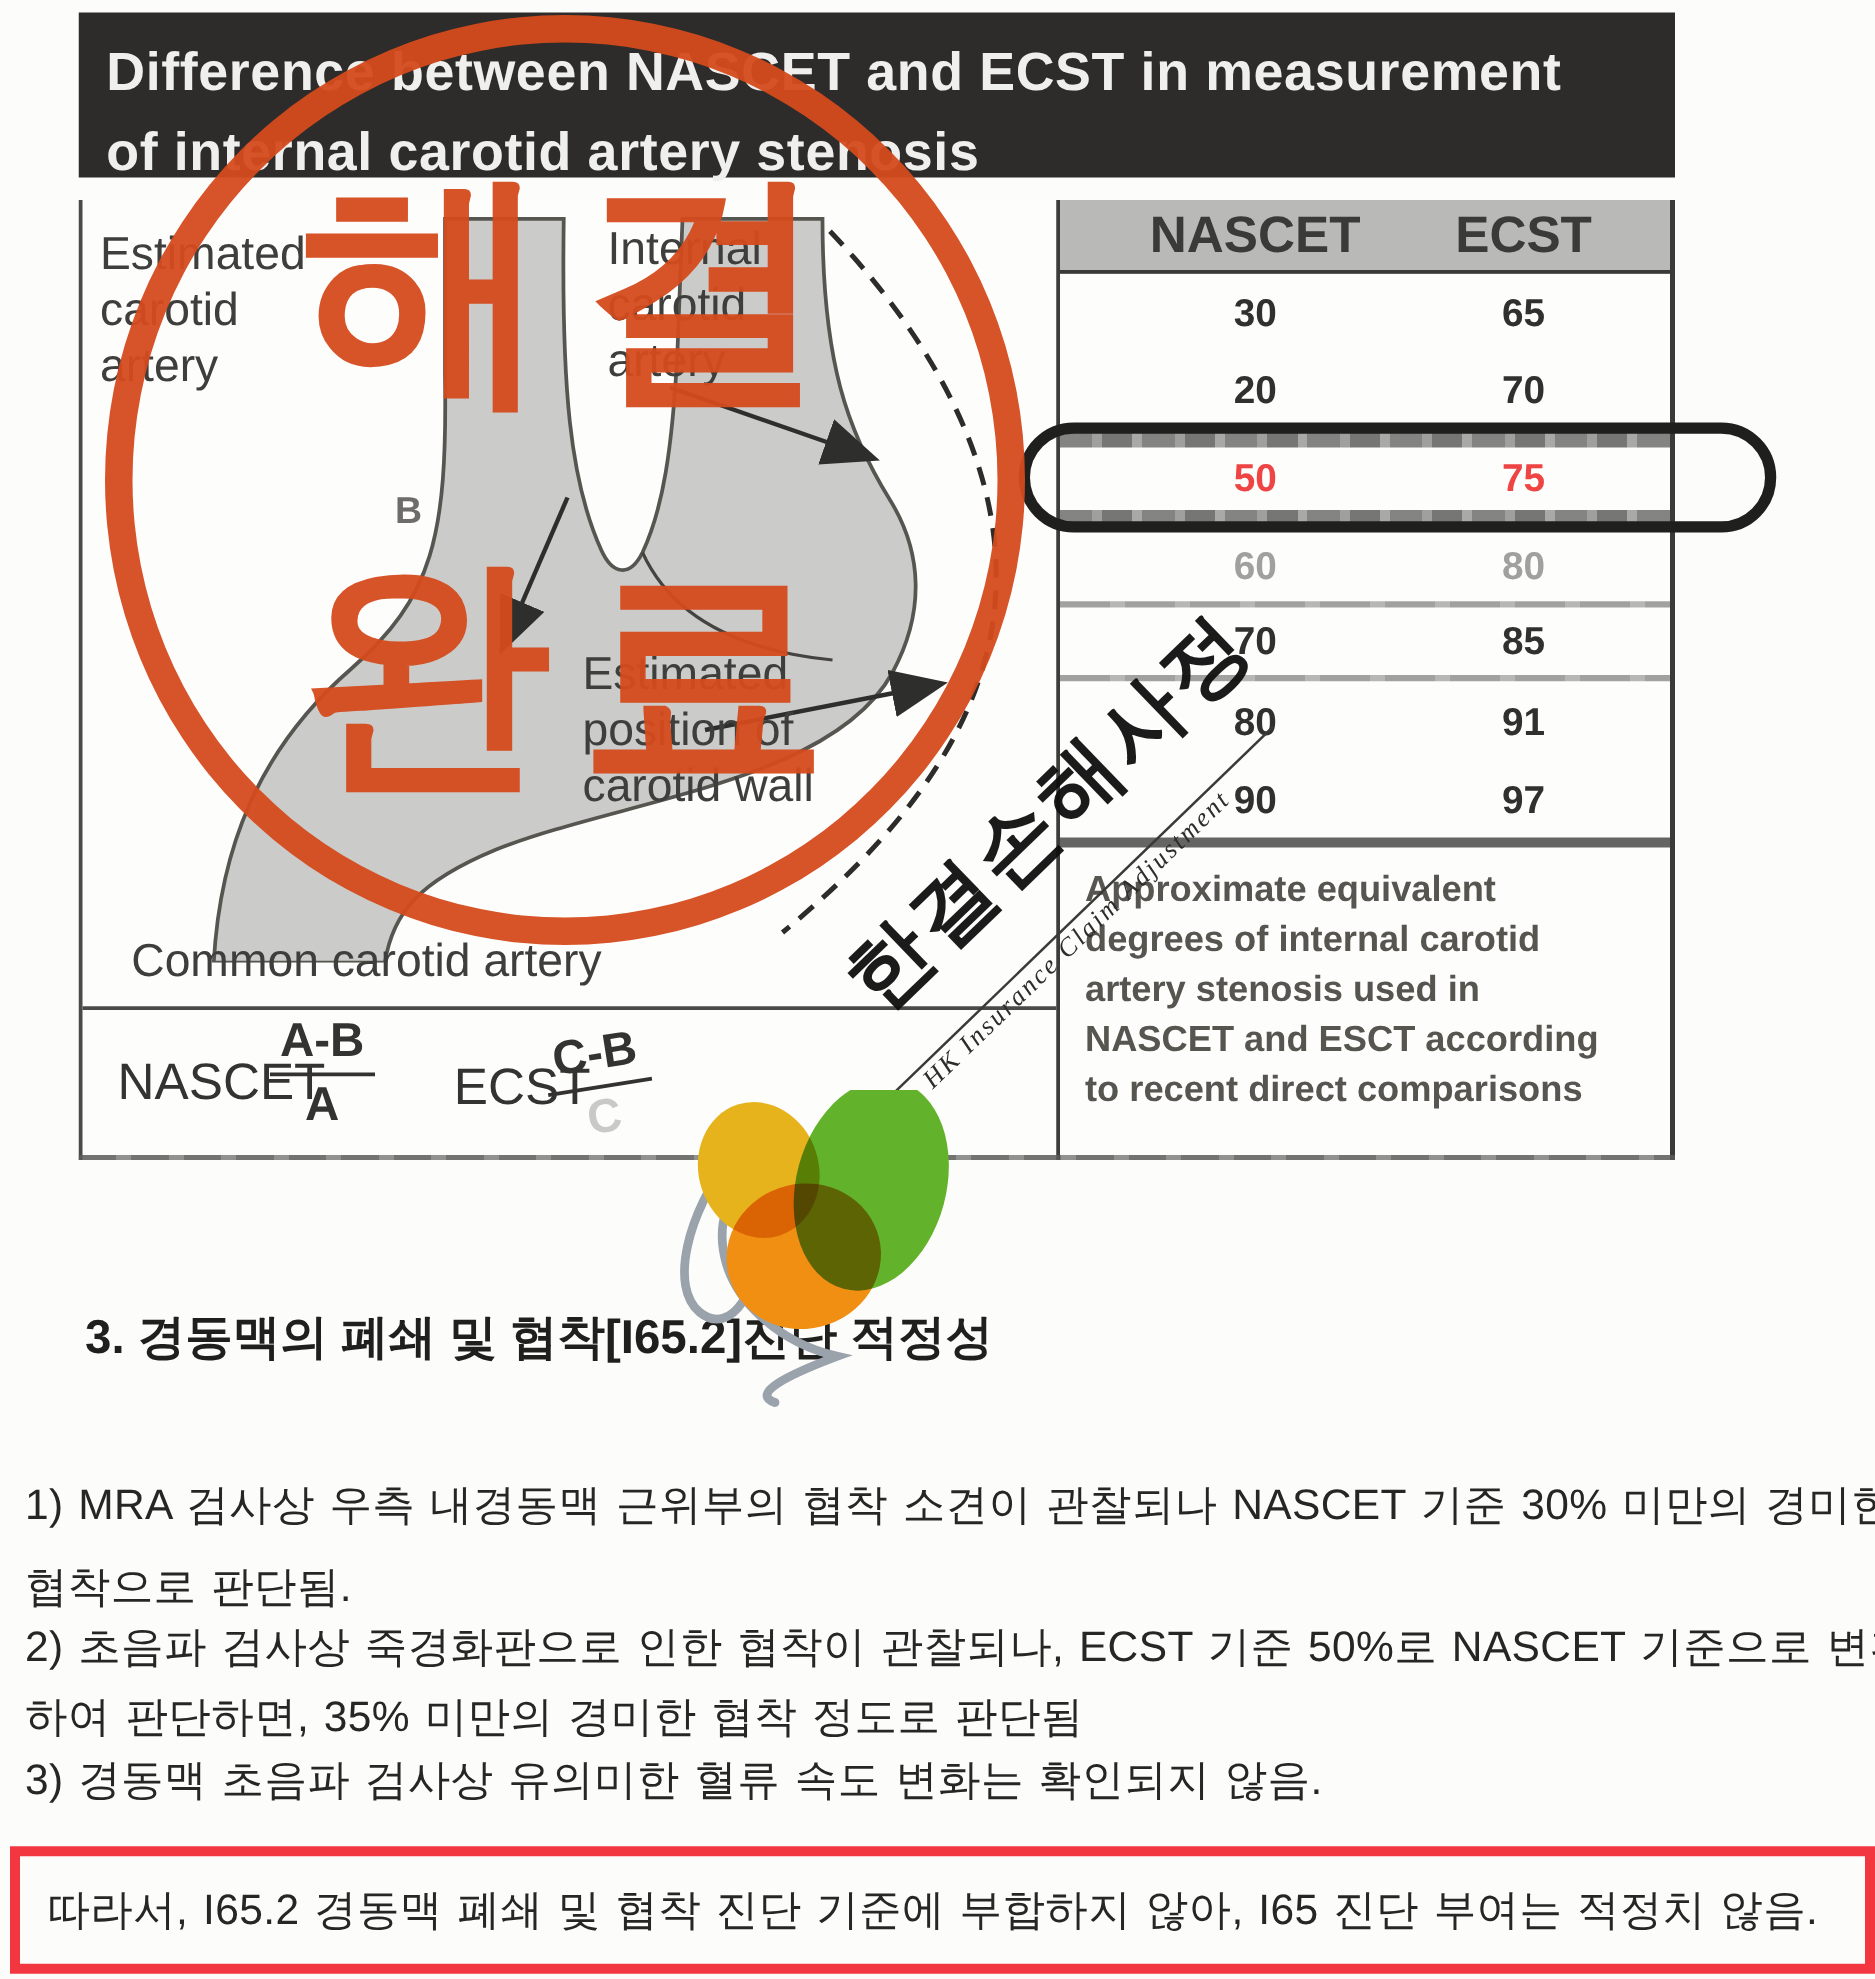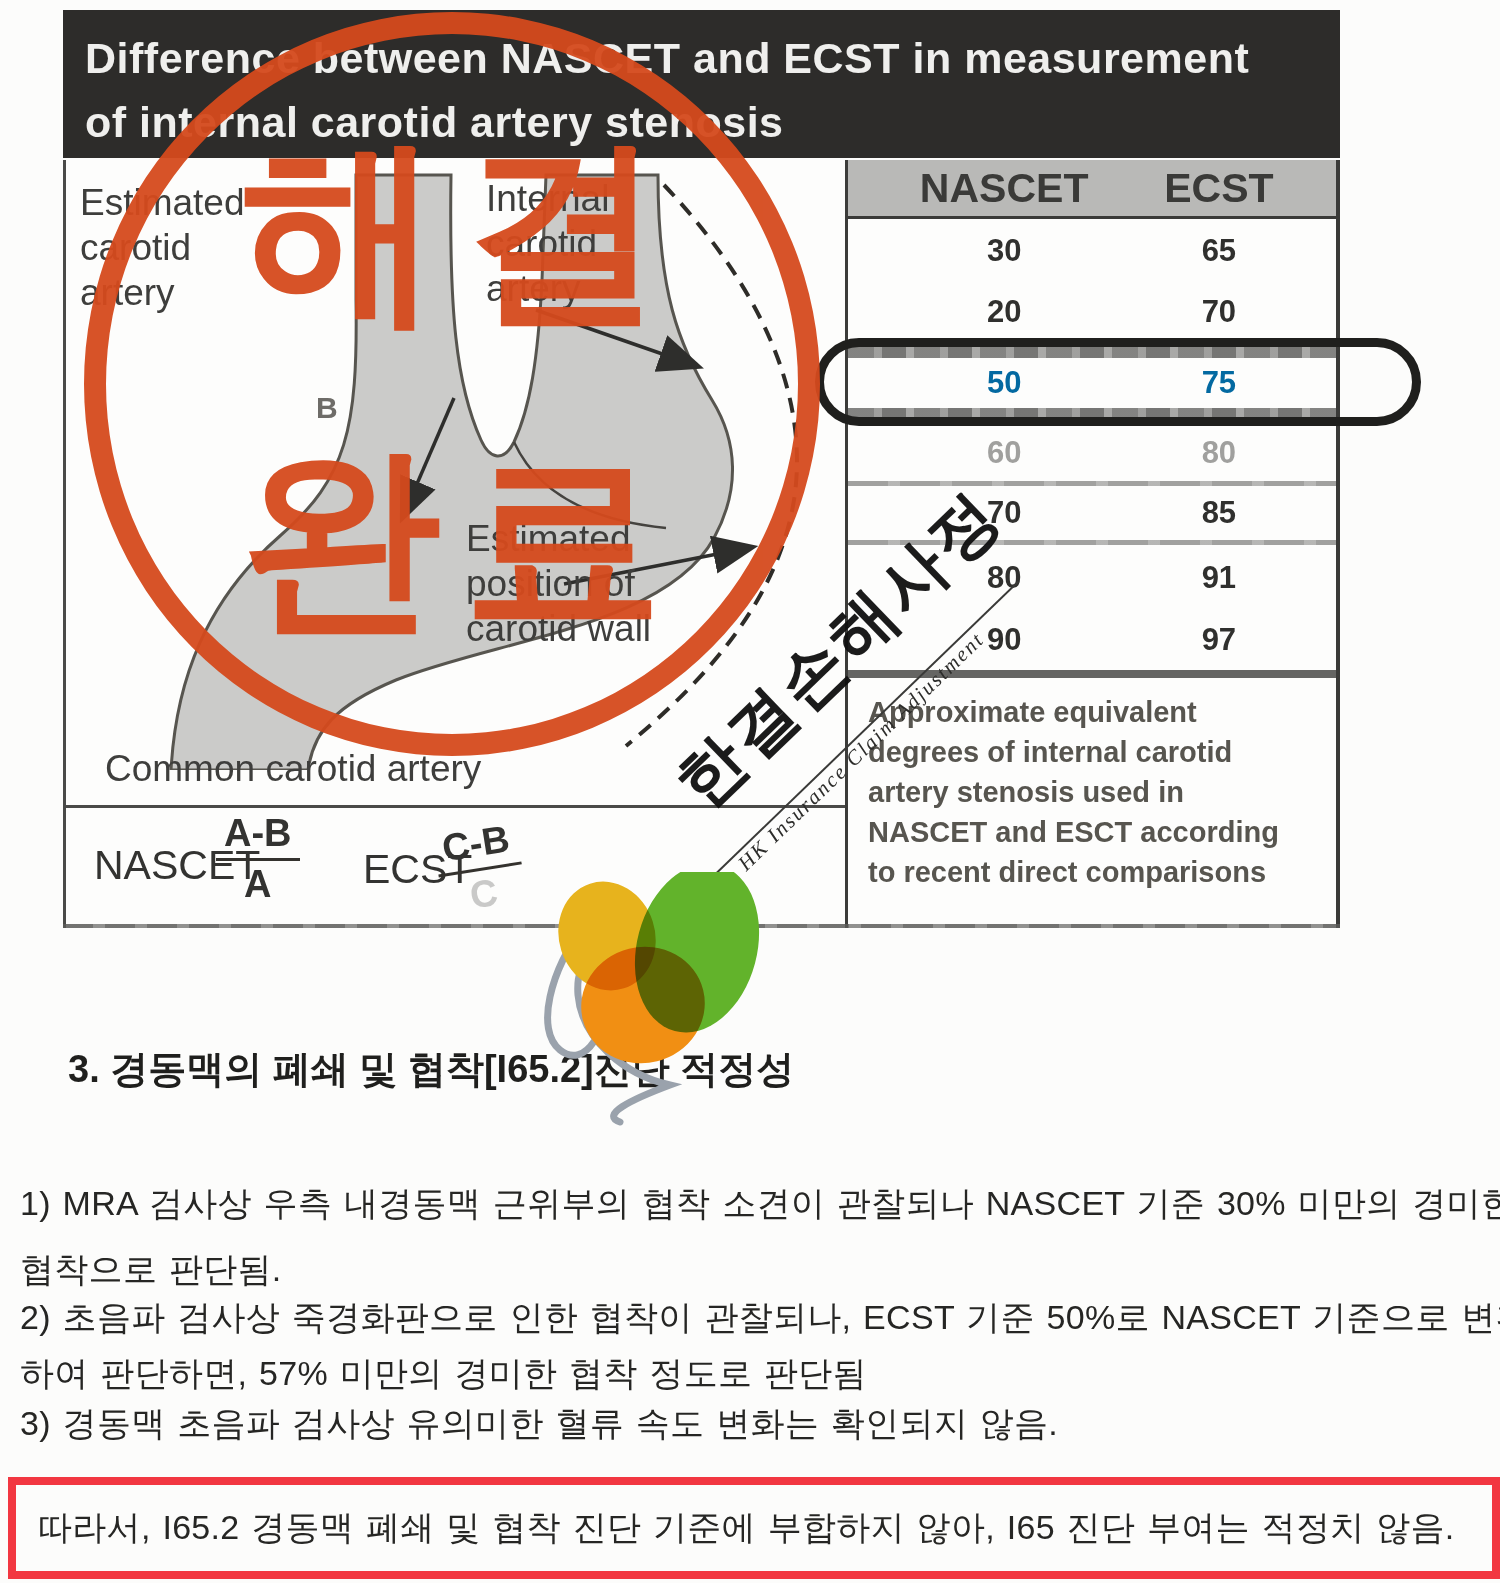--- a/index.html
+++ b/index.html
@@ -3,21 +3,21 @@
 <meta charset="utf-8">
 <style>
   html,body{margin:0;padding:0;}
   body{width:1500px;height:1583px;position:relative;background:#fcfcfb;
        font-family:"Liberation Sans","DejaVu Sans",sans-serif;color:#262624;
        overflow:hidden;}
   .abs{position:absolute;}
 
   
   .figure{left:63px;top:10px;width:1277px;height:918px;z-index:1;}
-  .band{left:0;top:0;width:1277px;height:148px;background:#2d2c2a;}
+  .band{left:0;top:0;width:1277px;height:132px;background:#2d2c2a;}
   .band .t1,.band .t2{position:absolute;left:22px;color:#efefed;font-weight:700;
        font-size:43px;letter-spacing:.5px;white-space:nowrap;}
   .band .t1{top:24px;} .band .t2{top:88px;text-align:right;}
 
   .left-panel{left:0;top:150px;width:782px;height:768px;background:#fdfdfc;
        border-left:3px solid #4a4a48;box-sizing:border-box;}
   .dlabel{position:absolute;font-size:37px;line-height:45px;font-weight:500;
        color:#3e3e3c;white-space:nowrap;}
   .lbl-ext{left:14px;top:20px;}
   .lbl-int{left:420px;top:16px;}
@@ -41,21 +41,21 @@
        border-left:3px solid #3c3c3a;border-right:4px solid #3a3a38;
        box-sizing:border-box;display:flex;flex-direction:column;}
   .thead{height:56px;background:#b9b9b7;border-bottom:3px solid #3a3a38;
        position:relative;flex:none;}
   .thead span{position:absolute;top:50%;transform:translate(-50%,-50%);
        font-size:41px;font-weight:700;color:#3a3a38;}
   .c1{left:32%;} .c2{left:76%;}
   .trow{position:relative;flex:none;}
   .trow span{position:absolute;top:50%;transform:translate(-50%,-50%);
        font-size:31px;font-weight:700;color:#30302e;}
-  .trow.dim1 span{color:#0369a1;}
+  .trow.dim1 span{color:#ef4444;}
   .trow.dim2 span{color:#a0a09e;}
   .streak{flex:none;height:16px;opacity:.85;
        background:repeating-linear-gradient(90deg,#6e6e6c 0 26px,#8f8f8d 26px 34px,#5e5e5c 34px 58px,#9a9a98 58px 66px);}
   .thinline{flex:none;height:5px;opacity:.8;
        background:repeating-linear-gradient(90deg,#8a8a88 0 40px,#a5a5a3 40px 52px);}
   .thicksep{flex:none;height:8px;background:#4a4a48;opacity:.85;}
   .caption{flex:1;padding:14px 4px 0 20px;font-size:29px;line-height:40px;
        font-weight:700;color:#57554f;}
   .fig-bottom{left:0;top:914px;width:1277px;height:4px;opacity:.85;
        background:repeating-linear-gradient(90deg,#5a5a58 0 30px,#7e7e7c 30px 42px);}
@@ -233,18 +233,18 @@
     <ellipse cx="152" cy="76" rx="60" ry="86" transform="rotate(15 152 76)" fill="#62b32b" style="mix-blend-mode:multiply"></ellipse>
     <ellipse cx="98" cy="133" rx="62" ry="58" transform="rotate(-14 98 133)" fill="#f18f13" style="mix-blend-mode:multiply"></ellipse>
   </g>
 </svg>
 
 <div class="abs heading">3. 경동맥의 폐쇄 및 협착[I65.2]진단 적정성</div>
 
 <div class="pline p1a">1) MRA 검사상 우측 내경동맥 근위부의 협착 소견이 관찰되나 NASCET 기준 30% 미만의 경미한</div>
 <div class="pline p1b">협착으로 판단됨.</div>
 <div class="pline p2a">2) 초음파 검사상 죽경화판으로 인한 협착이 관찰되나, ECST 기준 50%로 NASCET 기준으로 변환</div>
-<div class="pline p2b">하여 판단하면, 57% 미만의 경미한 협착 정도로 판단됨</div>
+<div class="pline p2b">하여 판단하면, 35% 미만의 경미한 협착 정도로 판단됨</div>
 <div class="pline p3a">3) 경동맥 초음파 검사상 유의미한 혈류 속도 변화는 확인되지 않음.</div>
 
 <div class="abs redbox">
   <div>따라서, I65.2 경동맥 폐쇄 및 협착 진단 기준에 부합하지 않아, I65 진단 부여는 적정치 않음.</div>
 </div>
 
 </body></html>

